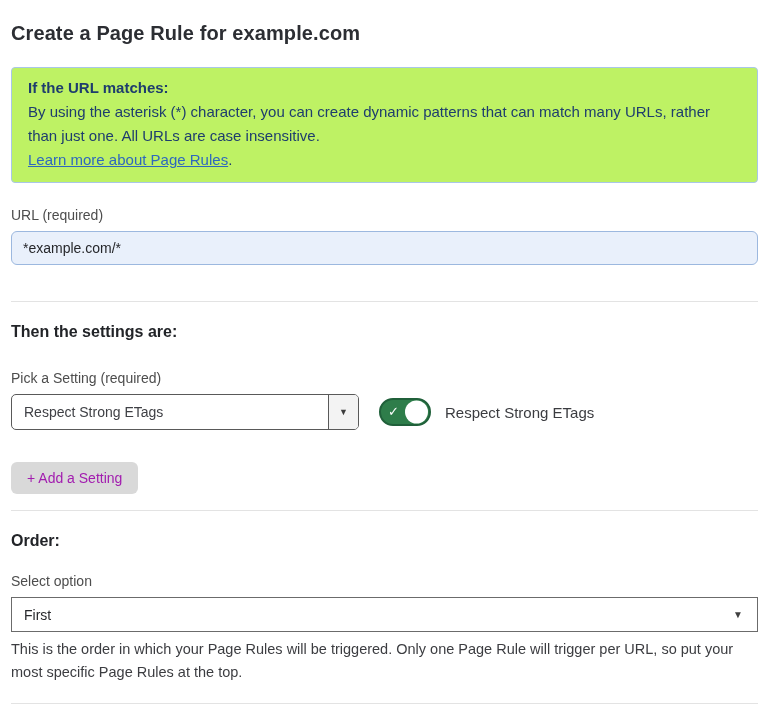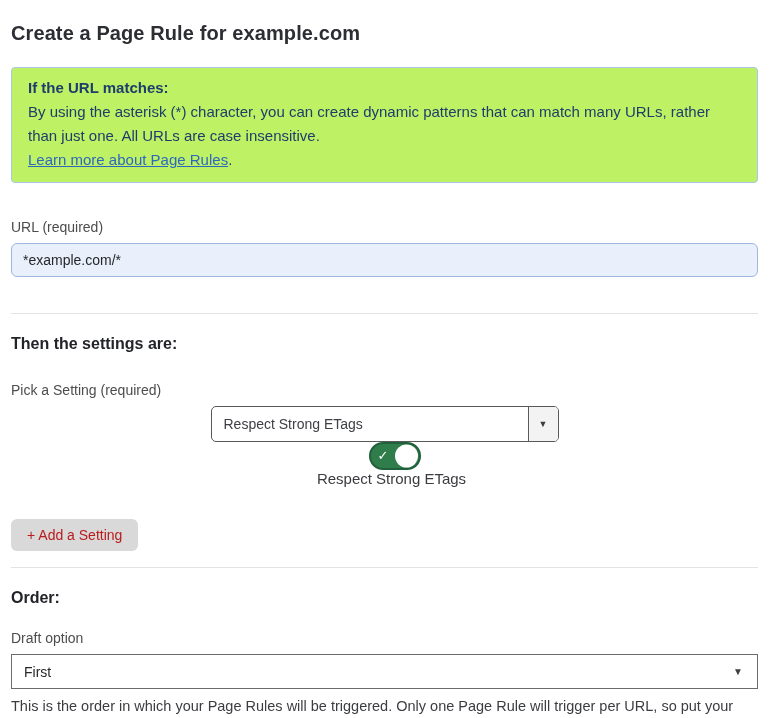--- a/index.html
+++ b/index.html
@@ -40,21 +40,21 @@
   .info-link-line .suffix { color: #1e3d6d; }
 
   
   .field-label {
     display: block;
     font-size: 14px;
     color: #4d4d4d;
     margin-bottom: 8px;
   }
 
-  .url-field-wrap { margin-top: 36px; }
+  .url-field-wrap { margin-top: 24px; }
   .url-input {
     width: 100%;
     height: 34px;
     background: #e9f0fb;
     border: 1px solid #9cb8df;
     border-radius: 6px;
     padding: 0 11px;
     font-size: 14px;
     color: #26272b;
     font-family: inherit;
@@ -73,21 +73,21 @@
   .section-heading {
     font-size: 16px;
     font-weight: bold;
     color: #222428;
     margin-top: 21px;
   }
 
   .picker-label { margin-top: 29px; }
 
   
-  .setting-row { display: flex; align-items: center; flex-direction: column; }
+  .setting-row { display: flex; align-items: center; }
   .select-box {
     display: flex;
     align-items: stretch;
     height: 36px;
     background: #ffffff;
     border: 1px solid #595959;
     border-radius: 5px;
     overflow: hidden;
     cursor: pointer;
   }
@@ -154,21 +154,21 @@
     border: none;
     border-radius: 6px;
     font-size: 15px;
     font-family: inherit;
     cursor: pointer;
     padding: 0 16px;
   }
   .btn-gray { background: #d9d9d9; color: #333438; }
   .btn-blue { background: #1a6ff0; color: #ffffff; padding: 0 18px; }
 
-  .add-setting-btn { margin-top: 32px; font-size: 14px; height: 32px; color: #b91c1c; }
+  .add-setting-btn { margin-top: 32px; font-size: 14px; height: 32px; color: #a21caf; }
 
   
   .order-label { margin-top: 23px; }
   .order-select { width: 100%; height: 35px; border-color: #6b6b6b; border-radius: 0; }
   .order-select .select-text { color: #26272b; }
   .select-arrow-plain {
     display: flex;
     align-items: center;
     padding-right: 14px;
     font-size: 10px;
@@ -223,21 +223,21 @@
     </div>
     <span class="toggle-label">Respect Strong ETags</span>
   </div>
 
   <button class="btn btn-gray add-setting-btn">+ Add a Setting</button>
 
   <hr class="divider divider-2">
 
   <h2 class="section-heading">Order:</h2>
 
-  <label class="field-label order-label">Draft option</label>
+  <label class="field-label order-label">Select option</label>
 
   <div class="select-box order-select">
     <span class="select-text">First</span>
     <span class="select-arrow-plain">▼</span>
   </div>
 
   <p class="helper-text">This is the order in which your Page Rules will be triggered. Only one Page Rule will trigger per URL, so put your most specific Page Rules at the top.</p>
 
   <hr class="divider divider-3">
 

